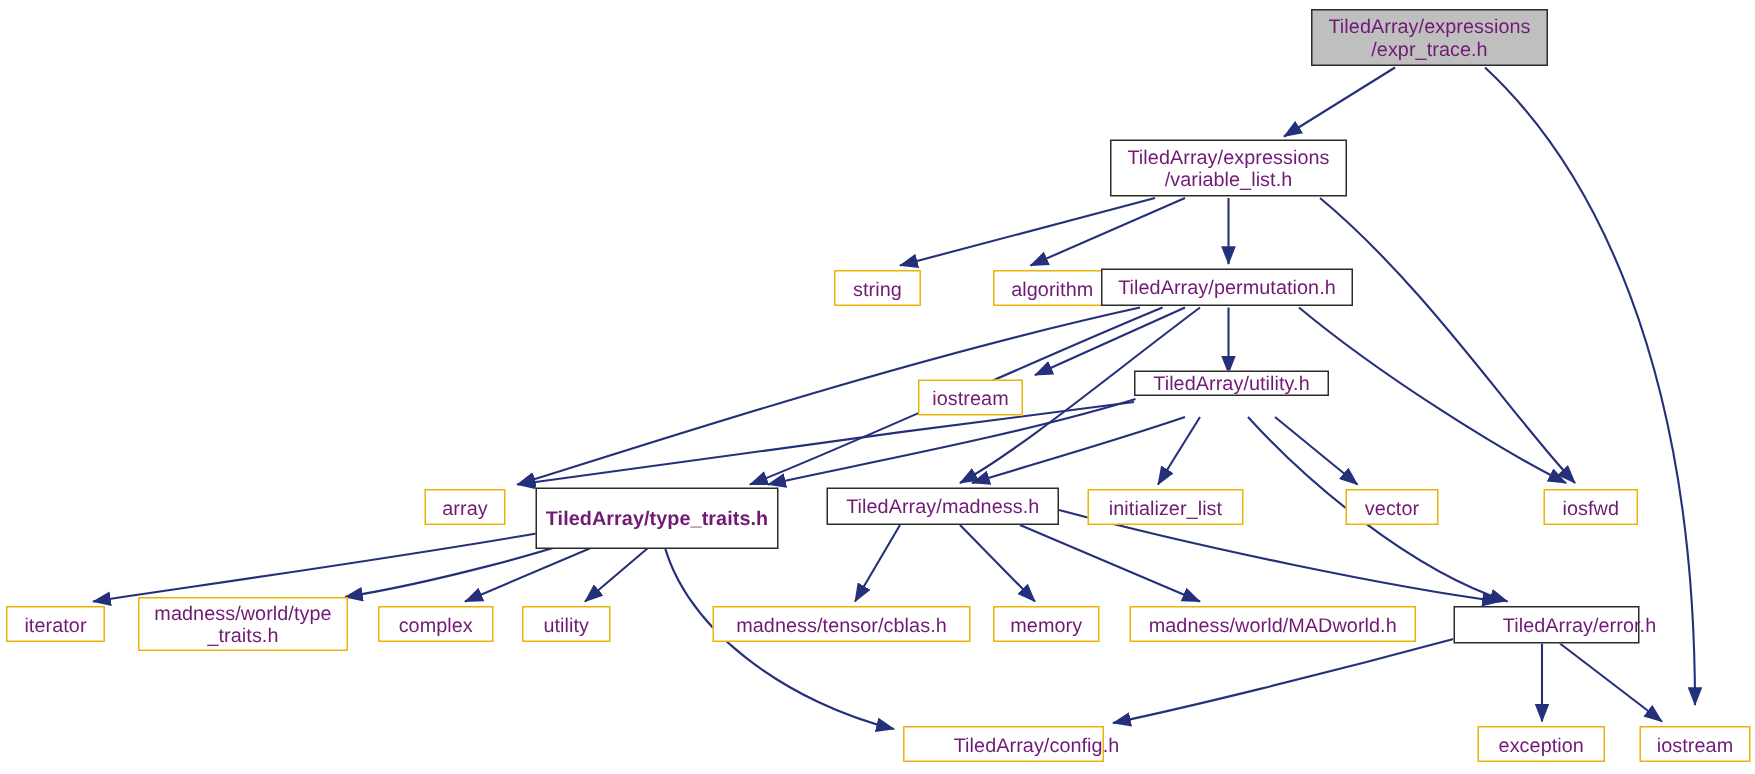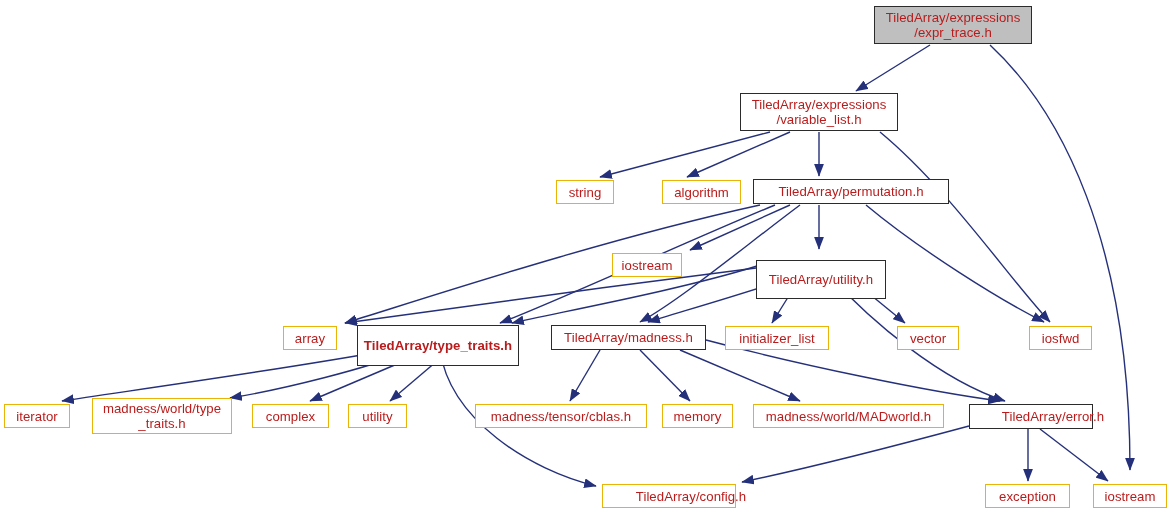--- a/index.html
+++ b/index.html
@@ -23,21 +23,21 @@
     height: 516px;
   }
   .graph-node {
     position: absolute;
     box-sizing: border-box;
     display: flex;
     align-items: center;
     justify-content: center;
     text-align: center;
     background: #ffffff;
-    color: #b91c1c;
+    color: #701a75;
     font-size: 13.2px;
     line-height: 15px;
     letter-spacing: 0.05px;
     white-space: pre-line;
     z-index: 2;
   }
   .graph-node.sys {
     border: 1px solid #eab308;
   }
   .graph-node.proj {
@@ -91,23 +91,23 @@
         <path d="M 969,426 C 880,450 790,472 742,482" fill="none" stroke="#25307a" stroke-width="1.4" marker-end="url(#arrowhead)"></path>
       </g>
   </svg>
   <div id="node-layer">
       <div class="graph-node root" style="left: 874px; top: 6px; width: 158px; height: 38px;"><span>TiledArray/expressions
 /expr_trace.h</span></div>
       <div class="graph-node proj" style="left: 740px; top: 93px; width: 158px; height: 38px;"><span>TiledArray/expressions
 /variable_list.h</span></div>
       <div class="graph-node sys" style="left: 556px; top: 180px; width: 58px; height: 24px;"><span>string</span></div>
       <div class="graph-node sys" style="left: 634px; top: 180px; width: 79px; height: 24px; margin-left: 28px;"><span>algorithm</span></div>
-      <div class="graph-node proj" style="left: 753px; top: 179px; width: 196px; height: 25px;"><span>TiledArray/permutation.h</span></div>
+      <div class="graph-node proj" style="left: 734px; top: 179px; width: 168px; height: 25px;"><span>TiledArray/permutation.h</span></div>
       <div class="graph-node sys" style="left: 612px; top: 253px; width: 70px; height: 24px;"><span>iostream</span></div>
-      <div class="graph-node proj" style="left: 756px; top: 260px; width: 130px; height: 39px;"><span>TiledArray/utility.h</span></div>
+      <div class="graph-node proj" style="left: 756px; top: 247px; width: 130px; height: 17px;"><span>TiledArray/utility.h</span></div>
       <div class="graph-node sys" style="left: 283px; top: 326px; width: 54px; height: 24px;"><span>array</span></div>
       <div class="graph-node proj" style="left: 357px; top: 325px; width: 162px; height: 41px; font-weight: bold;"><span>TiledArray/type_traits.h</span></div>
       <div class="graph-node proj" style="left: 551px; top: 325px; width: 155px; height: 25px;"><span>TiledArray/madness.h</span></div>
       <div class="graph-node sys" style="left: 725px; top: 326px; width: 104px; height: 24px;"><span>initializer_list</span></div>
       <div class="graph-node sys" style="left: 897px; top: 326px; width: 62px; height: 24px;"><span>vector</span></div>
       <div class="graph-node sys" style="left: 1029px; top: 326px; width: 63px; height: 24px;"><span>iosfwd</span></div>
       <div class="graph-node sys" style="left: 4px; top: 404px; width: 66px; height: 24px;"><span>iterator</span></div>
       <div class="graph-node sys" style="left: 92px; top: 398px; width: 140px; height: 36px;"><span>madness/world/type
 _traits.h</span></div>
       <div class="graph-node sys" style="left: 252px; top: 404px; width: 77px; height: 24px;"><span>complex</span></div>

